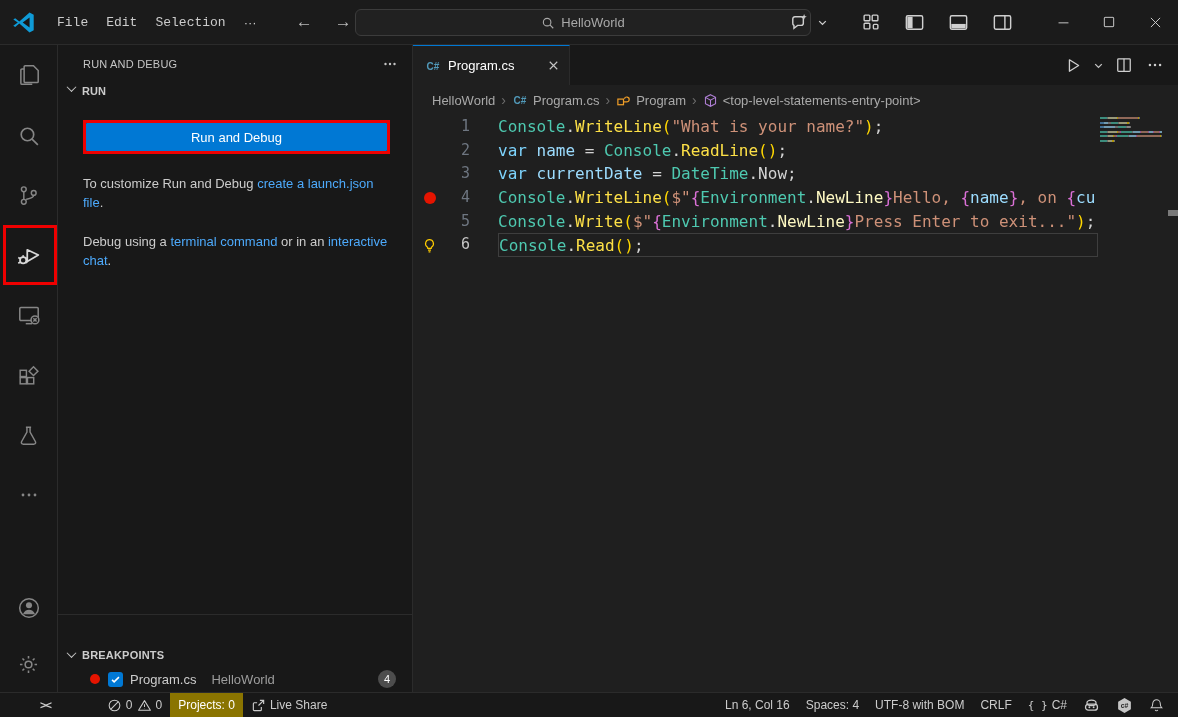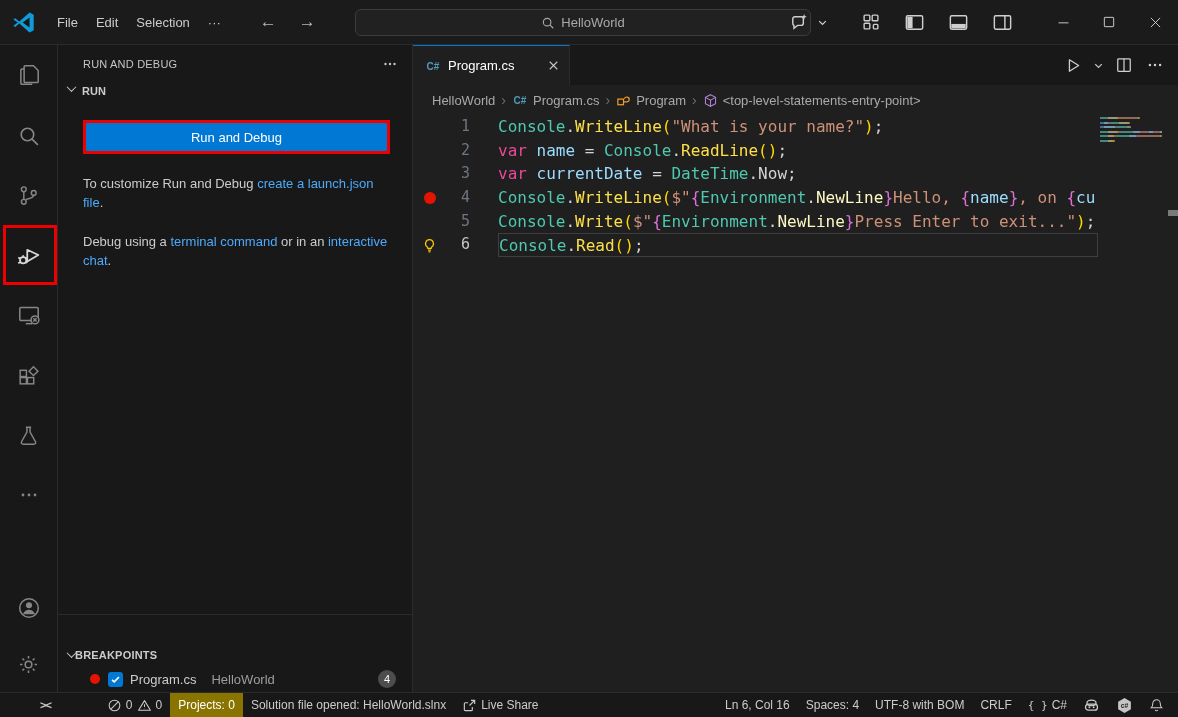--- a/index.html
+++ b/index.html
@@ -3,21 +3,21 @@
 <meta charset="utf-8">
 <style>
   * { box-sizing: border-box; margin: 0; padding: 0; }
   html,body { width:1178px; height:717px; overflow:hidden; background:#181818;
     font-family:"Liberation Sans","DejaVu Sans",sans-serif; color:#cccccc; }
 
   
   .titlebar { position:relative; height:45px; background:#1b1b1b; display:flex; align-items:center;
     border-bottom:1px solid #2b2b2b; }
   .logo { margin:0 12px 0 11px; display:flex; }
-  .menus { display:flex; align-items:center; }
+  .menus { display:flex; align-items:center;font-family:Liberation Mono, monospace; }
   .menu-item { padding:5px 9px; font-size:13px; color:#cccccc; border-radius:5px; cursor:default; }
   .nav-arrows { display:flex; gap:22px; margin-left:30px; font-size:17px; color:#b8b8b8; }
   .cmd-center { position:absolute; left:355px; top:9px; width:456px; height:27px;
     background:#212121; border:1px solid #3c3c3c; border-radius:6px;
     display:flex; align-items:center; justify-content:center; gap:6px; font-size:13px; color:#a9a9a9; }
   .tb-right { position:absolute; right:0; top:0; height:44px; display:flex; align-items:center; }
   .tb-icon { display:flex; align-items:center; justify-content:center; color:#cfcfcf; padding:4px; }
   .copilot-wrap { display:flex; align-items:center; margin-right:26px; color:#cfcfcf; }
   .layout-group { display:flex; gap:13px; margin-right:22px; }
   .win-controls { display:flex; }
@@ -43,21 +43,21 @@
   .section-row { height:24px; display:flex; gap:7px; padding-left:10px; margin-top:2px; }
   .section-label { font-size:11px; font-weight:bold; color:#cccccc; }
   .chev { display:inline-block; width:7px; height:7px; border-left:1.4px solid #c5c5c5;
     border-bottom:1.4px solid #c5c5c5; transform:rotate(-45deg) translate(1px,-1px); }
   .btn-annotation { margin:11px 22px 0 25px; border:3px solid #ee0000; }
   .run-btn { display:block; width:100%; height:28px; background:#0078d4; color:#ffffff;
     border:none; font-size:13px; font-family:inherit; border-radius:1px; }
   .help-p { margin:20px 24px 0 25px; line-height:19px; color:#cccccc; }
   .help-p .link { color:#4daafc; cursor:pointer; }
   .bp-section { position:absolute; left:0; right:0; bottom:0; border-top:1px solid #2b2b2b; }
-  .bp-header { height:23px; display:flex; align-items:center; padding-left:10px;margin-top:28px; }
+  .bp-header { height:23px; display:flex; align-items:center; gap:7px; padding-left:10px;margin-top:28px; }
   .bp-header .section-label { letter-spacing:.2px; }
   .bp-row { height:26px; display:flex; align-items:center; padding-left:32px; position:relative; }
   .bp-dot { width:10px; height:10px; border-radius:50%; background:#e51400; }
   .bp-check { width:15px; height:15px; margin-left:8px; background:#0078d4; border-radius:3px;
     display:flex; align-items:center; justify-content:center; }
   .bp-file { margin-left:7px; color:#cccccc; }
   .bp-project { margin-left:15px; color:#9d9d9d; }
   .bp-badge { position:absolute; right:16px; top:4px; min-width:18px; height:18px; border-radius:9px;
     background:#4d4d4d; color:#ffffff; font-size:11px; display:flex; align-items:center; justify-content:center; padding:0 5px; }
 
@@ -74,21 +74,21 @@
   .bc-sep { color:#6e6e6e; font-size:14px; }
   .editor-body { position:relative; flex:1; overflow:hidden; }
   .code-scroll { position:absolute; left:0; top:0; right:80px; bottom:0; overflow:hidden;
     font-family:"DejaVu Sans Mono","Liberation Mono",monospace; font-size:16px; }
   .cline { display:flex; height:23.7px; line-height:23.7px; white-space:pre; }
   .glyph { width:33px; display:flex; align-items:center; justify-content:center; flex:none; }
   .lnum { width:24px; text-align:right; color:#6e7681; flex:none; font-size:15px; }
   .lnum.cur { color:#c6c6c6; }
   .ltext { flex:1; margin-left:28px; overflow:hidden; min-width:0; }
   .ltext.current { border:1px solid #3e3e3e; }
-  .tk-kw{color:#ec4899}.tk-type{color:#4ec9b0}.tk-method{color:#fde047}.tk-var{color:#9cdcfe}
+  .tk-kw{color:#7dd3fc}.tk-type{color:#4ec9b0}.tk-method{color:#fde047}.tk-var{color:#9cdcfe}
   .tk-prop{color:#fef9c3}.tk-str{color:#ce9178}.tk-paren{color:#ffd700}.tk-brace{color:#da70d6}
   .tk-punc{color:#d4d4d4}.tk-white{color:#d4d4d4}
   .bp-glyph { width:12px; height:12px; border-radius:50%; background:#e51400; }
   .minimap { position:absolute; right:10px; top:0; width:70px; bottom:0; background:#1f1f1f; padding-top:2px; }
   .mm-line { height:2px; margin:0 0 2.5px 2px; display:flex; }
   .mm-line span { height:2px; display:inline-block; opacity:.65; }
   .overview-ruler { position:absolute; right:0; top:0; width:10px; bottom:0; }
   .ov-cursor { position:absolute; right:0; width:10px; height:6px; top:95px; background:#7a7a7a; }
 
   
@@ -517,23 +517,20 @@
             <path d="M8 2.8L14.3 13H1.7z"></path>
             <path d="M8 6.6v3M8 11.4v.2"></path>
           </svg>
         </span>
         <span>0</span>
       </div>
       <div class="sb-item highlight" style="background: rgb(138, 116, 0);">
         <span>Projects: 0</span>
       </div>
       <div class="sb-item">
-        <span>Solution file opened: HelloWorld.slnx</span>
-      </div>
-      <div class="sb-item">
         <span class="icon">
           <svg width="15" height="15" viewBox="0 0 16 16" fill="none" stroke="currentColor" stroke-width="1.2">
             <path d="M9.5 2.5h4v4M13.5 2.5L8 8M11 9.5v3a1 1 0 0 1-1 1H3.5a1 1 0 0 1-1-1V6a1 1 0 0 1 1-1h3"></path>
           </svg>
         </span>
         <span>Live Share</span>
       </div>
     </div>
   <div class="sb-group right" id="sb-right">
       <div class="sb-item">

